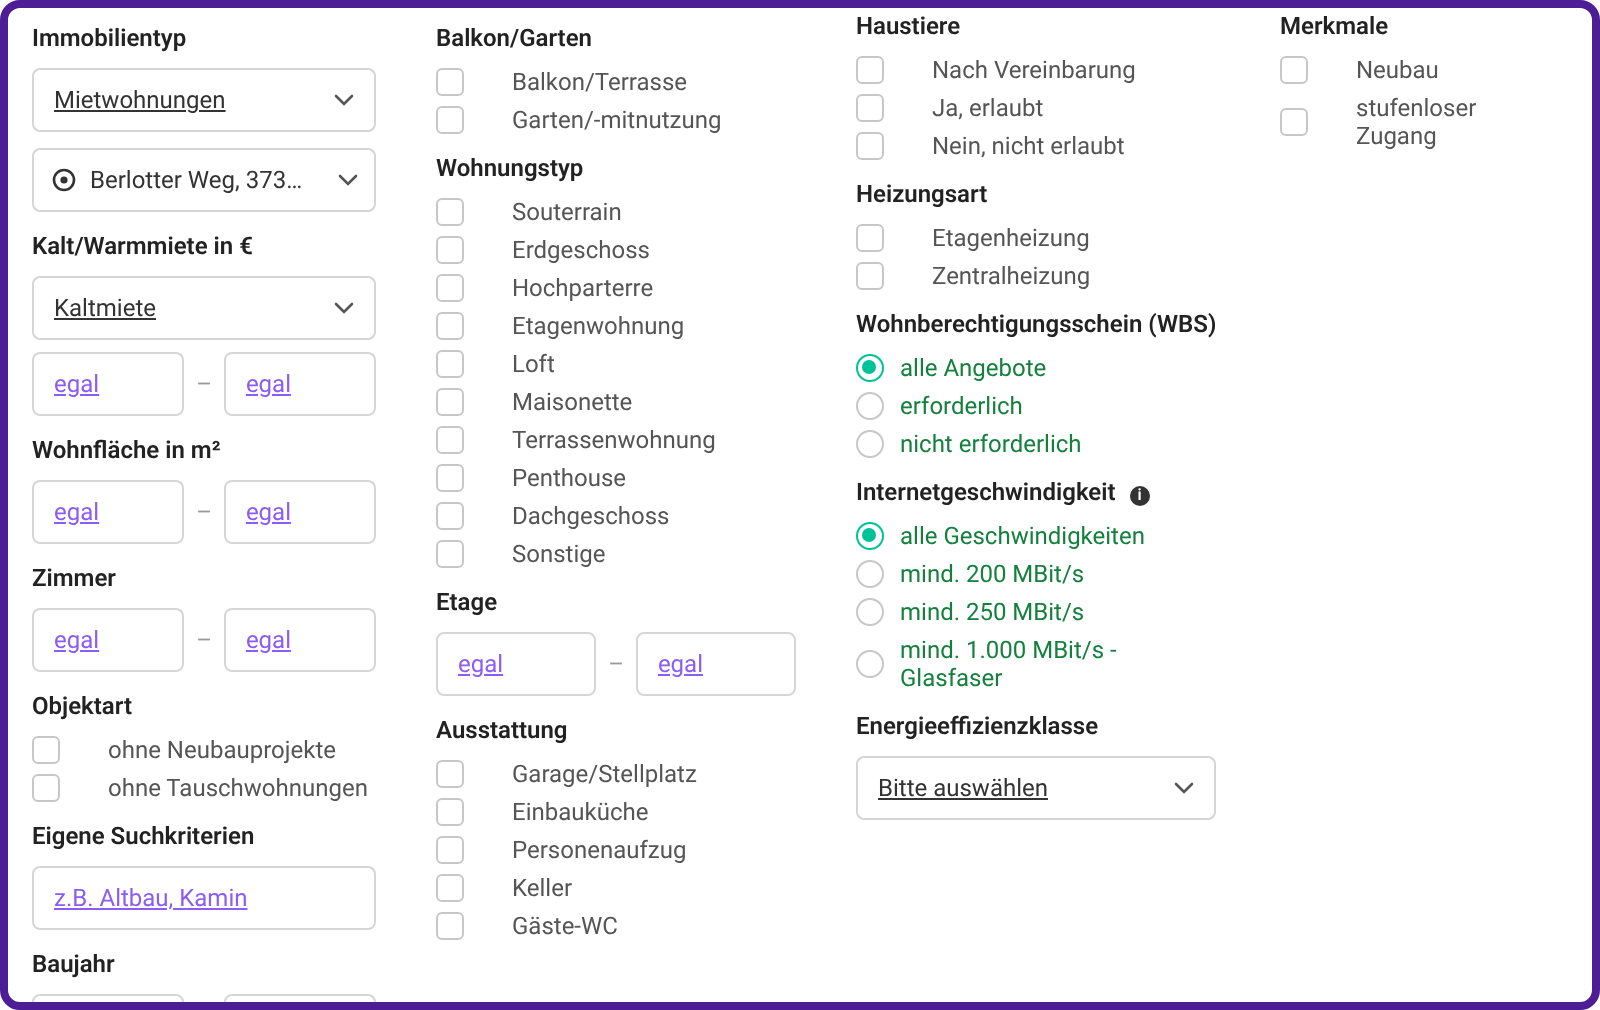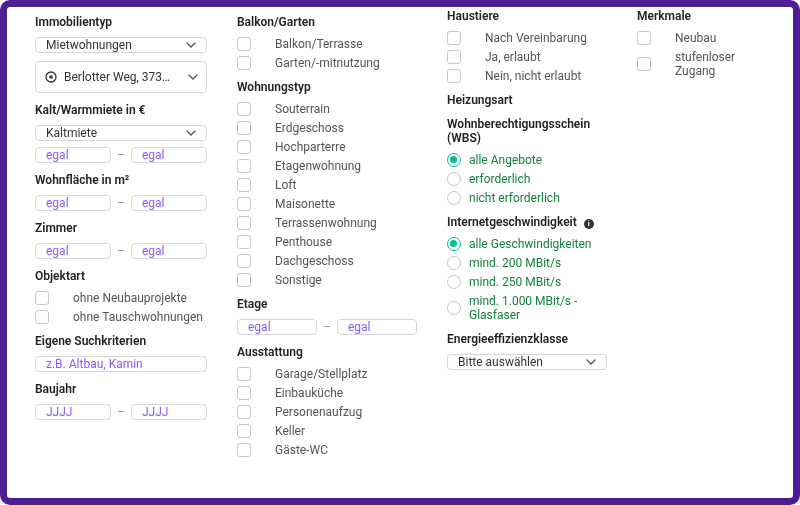--- a/index.html
+++ b/index.html
@@ -5,53 +5,54 @@
   * { box-sizing: border-box; margin: 0; padding: 0; }
   body {
     font-family: -apple-system, BlinkMacSystemFont, "Segoe UI", Roboto, Arial, sans-serif;
     font-size: 12px;
     color: #333;
     background: #fff;
   }
   .panel {
     width: 800px;
     height: 505px;
-    border: 7px solid #4c1d95;
+    border: 4px solid #4c1d95;
     border-radius: 10px;
-    padding: 8px 16px 12px 28px;
+    padding: 8px 16px 12px 12px;
     display: flex;
     gap: 30px;
     overflow: hidden;
   }
   .col { flex: 1 1 0; min-width: 0; }
   .col1 { flex: 0 0 172px; }
   .col2 { flex: 0 0 180px; }
   .col3 { flex: 1; }
   .col4 { flex: 0 0 140px; }
 
   .section-title {
     font-size: 12px;
     font-weight: 600;
     color: #222;
     margin: 10px 0 8px 0;
   }
   .section-title.first { margin-top: 0; }
 
   .select, .text-input {
     width: 100%;
-    height: 16px;
+    height: 32px;
     border: 1px solid #d6d6d6;
     border-radius: 4px;
     padding: 0 10px;
     font-size: 12px;
     color: #333;
     background: #fff;
     display: flex;
     align-items: center;
     justify-content: space-between;
+    text-decoration: underline;
   }
   .text-input { color: #8b5cf6; }
   .select .label { overflow: hidden; text-overflow: ellipsis; white-space: nowrap; }
   .chev { margin-left: 6px; flex-shrink: 0; }
 
   .location-select {
     width: 100%;
     height: 32px;
     border: 1px solid #d6d6d6;
     border-radius: 4px;
@@ -335,20 +336,30 @@
           <span class="checkbox"></span>
           <span>Ja, erlaubt</span>
         </div>
         <div class="checkbox-row">
           <span class="checkbox"></span>
           <span>Nein, nicht erlaubt</span>
         </div>
       </div>
 
     <div class="section-title">Heizungsart</div>
+    <div id="heizungsart-list">
+        <div class="checkbox-row">
+          <span class="checkbox"></span>
+          <span>Etagenheizung</span>
+        </div>
+        <div class="checkbox-row">
+          <span class="checkbox"></span>
+          <span>Zentralheizung</span>
+        </div>
+      </div>
 
     <div class="section-title">Wohnberechtigungsschein (WBS)</div>
     <div id="wbs-list">
         <div class="radio-row">
           <span class="radio selected"></span>
           <span>alle Angebote</span>
         </div>
         <div class="radio-row">
           <span class="radio"></span>
           <span>erforderlich</span>

